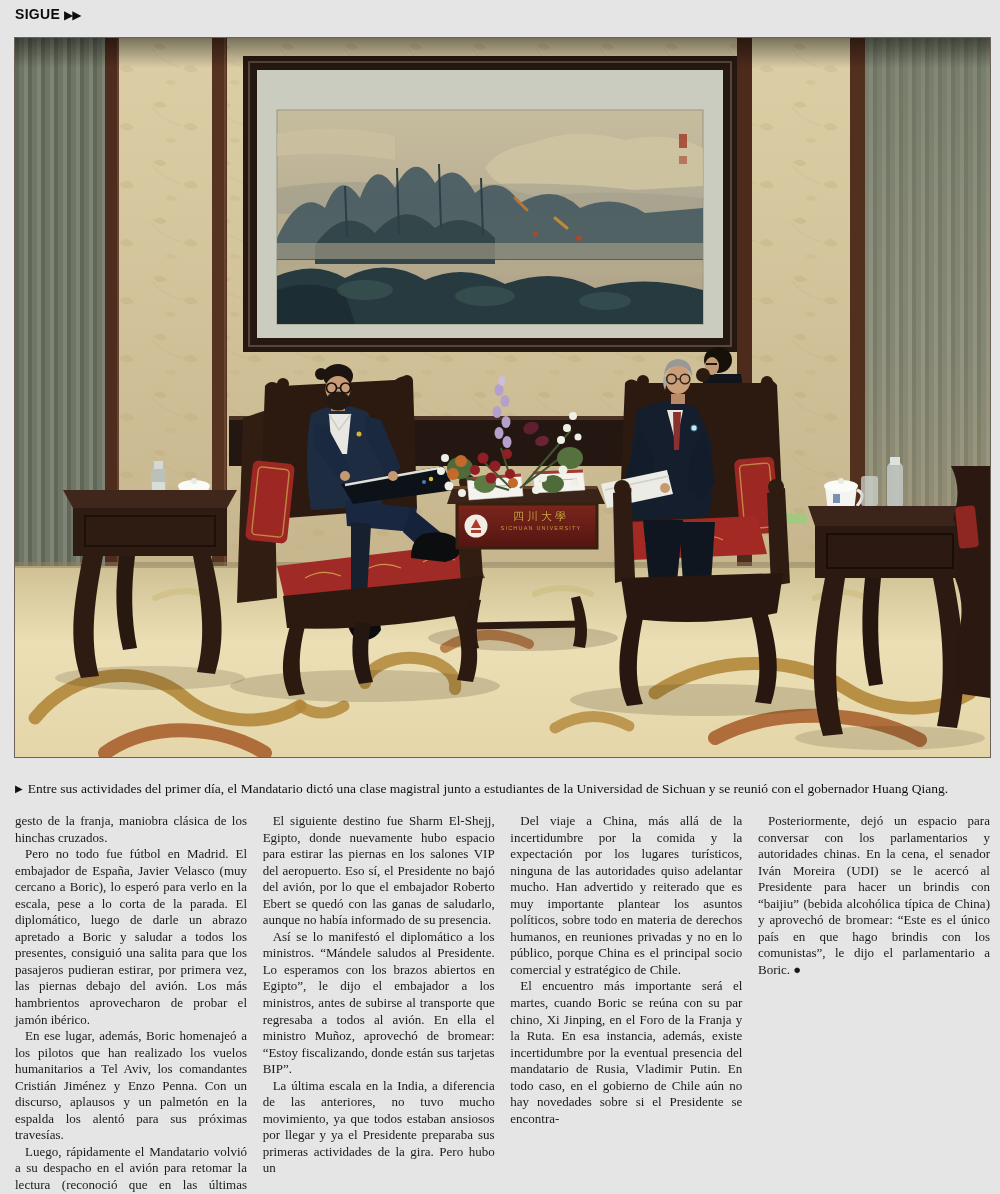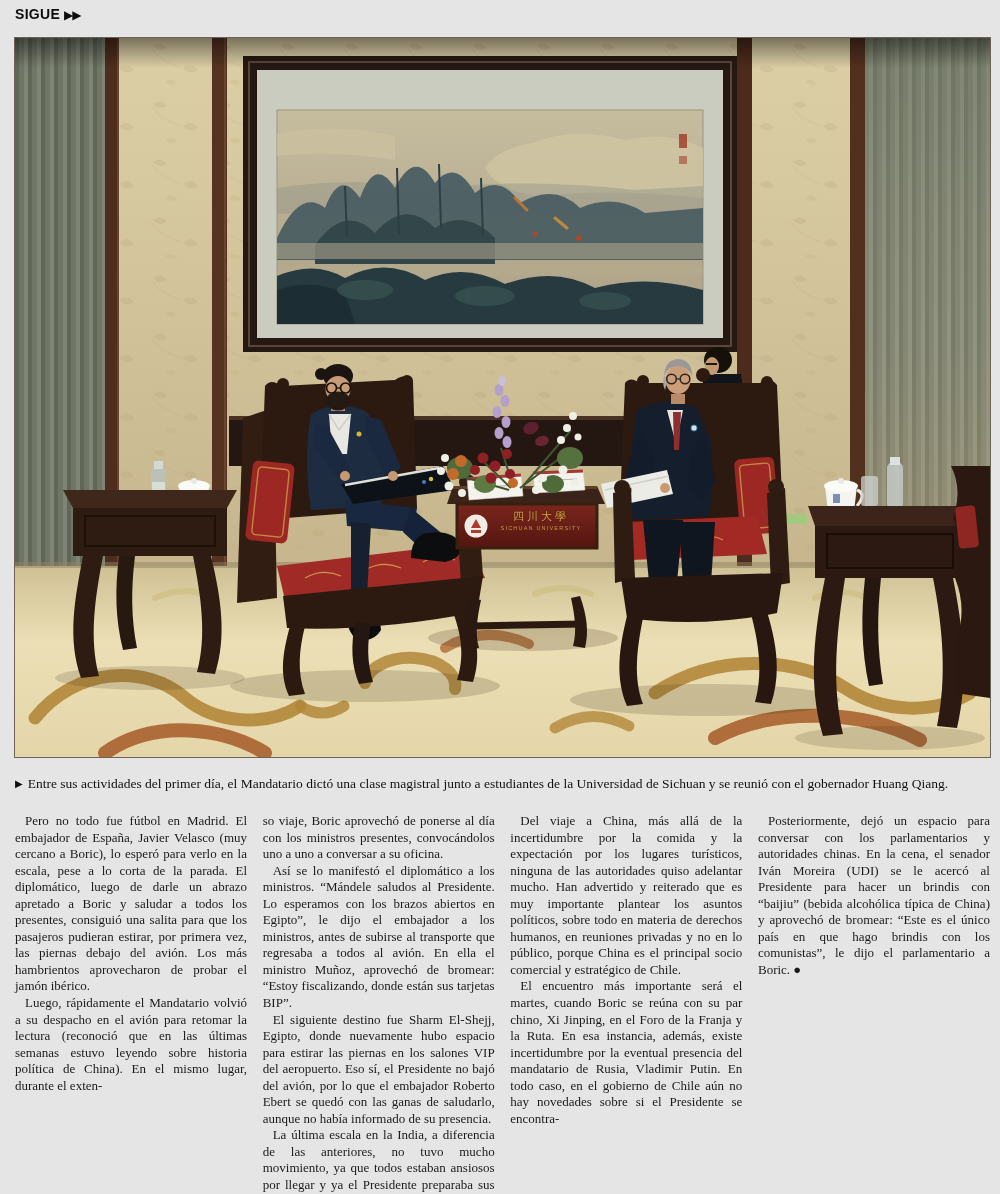--- a/index.html
+++ b/index.html
@@ -10,21 +10,21 @@
   .kicker .arrows{font-size:12px;letter-spacing:-1px;margin-left:4px;}
   .photo{position:absolute;left:15px;top:38px;width:975px;height:719px;background:#cbbd96;
          outline:1px solid #6b6357;}
   .photo svg{position:absolute;left:0;top:0;}
   .plaque-text{position:absolute;left:474px;top:470px;width:104px;z-index:2;text-align:center;
                pointer-events:none;}
   .plaque-cn{font-size:11px;line-height:17px;letter-spacing:3px;color:#d2a545;
              font-family:"DejaVu Sans",sans-serif;white-space:nowrap;text-shadow:0 0 1px #3a0f0a;}
   .plaque-en{font-size:5.5px;line-height:6px;letter-spacing:1.2px;color:#c89a3e;
              font-family:"Liberation Sans","DejaVu Sans",sans-serif;}
-  .caption{position:absolute;left:15px;top:776px;width:975px;font-size:13.5px;line-height:15px;color:#111;}
+  .caption{position:absolute;left:15px;top:776px;width:975px;font-size:13.5px;line-height:25px;color:#111;}
   .cap-arrow{font-family:"DejaVu Sans",sans-serif;font-size:10px;position:relative;top:-1px;margin-right:5px;}
   .columns{position:absolute;left:15px;top:813px;width:975px;display:flex;justify-content:space-between;}
   .col{width:232px;font-size:13px;line-height:16.55px;text-align:justify;hyphens:none;}
   .col p{margin:0;text-indent:10px;}
   .col p.cont{text-indent:0;}
 </style>
 </head>
 <body>
 
 <div class="page">
@@ -380,27 +380,28 @@
       <div class="plaque-en">SICHUAN UNIVERSITY</div>
     </div>
   </figure>
 
   <div class="caption">
     <span class="cap-arrow">▶</span><span>Entre sus actividades del primer día, el Mandatario dictó una clase magistral junto a estudiantes de la Universidad de Sichuan y se reunió con el gobernador Huang Qiang.</span>
   </div>
 
   <div class="columns">
     <div class="col">
+      <p class="cont">gesto de la franja, maniobra clásica de los hinchas cruzados.</p>
       <p>Pero no todo fue fútbol en Madrid. El embajador de España, Javier Velasco (muy cercano a Boric), lo esperó para verlo en la escala, pese a lo corta de la parada. El diplomático, luego de darle un abrazo apretado a Boric y saludar a todos los presentes, consiguió una salita para que los pasajeros pudieran estirar, por primera vez, las piernas debajo del avión. Los más hambrientos aprovecharon de probar el jamón ibérico.</p>
+      <p>En ese lugar, además, Boric homenajeó a los pilotos que han realizado los vuelos humanitarios a Tel Aviv, los comandantes Cristián Jiménez y Enzo Penna. Con un discurso, aplausos y un palmetón en la espalda los alentó para sus próximas travesías.</p>
       <p>Luego, rápidamente el Mandatario volvió a su despacho en el avión para retomar la lectura (reconoció que en las últimas semanas estuvo leyendo sobre historia política de China). En el mismo lugar, durante el exten-</p>
     </div>
     <div class="col">
-      <p class="cont">so viaje, Boric aprovechó de ponerse al día con los ministros presentes, convocándolos uno a uno a conversar a su oficina.</p>
+      <p>El siguiente destino fue Sharm El-Shejj, Egipto, donde nuevamente hubo espacio para estirar las piernas en los salones VIP del aeropuerto. Eso sí, el Presidente no bajó del avión, por lo que el embajador Roberto Ebert se quedó con las ganas de saludarlo, aunque no había informado de su presencia.</p>
       <p>Así se lo manifestó el diplomático a los ministros. “Mándele saludos al Presidente. Lo esperamos con los brazos abiertos en Egipto”, le dijo el embajador a los ministros, antes de subirse al transporte que regresaba a todos al avión. En ella el ministro Muñoz, aprovechó de bromear: “Estoy fiscalizando, donde están sus tarjetas BIP”.</p>
-      <p>El siguiente destino fue Sharm El-Shejj, Egipto, donde nuevamente hubo espacio para estirar las piernas en los salones VIP del aeropuerto. Eso sí, el Presidente no bajó del avión, por lo que el embajador Roberto Ebert se quedó con las ganas de saludarlo, aunque no había informado de su presencia.</p>
       <p>La última escala en la India, a diferencia de las anteriores, no tuvo mucho movimiento, ya que todos estaban ansiosos por llegar y ya el Presidente preparaba sus primeras actividades de la gira. Pero hubo un</p>
     </div>
     <div class="col">
       <p>Del viaje a China, más allá de la incertidumbre por la comida y la expectación por los lugares turísticos, ninguna de las autoridades quiso adelantar mucho. Han advertido y reiterado que es muy importante plantear los asuntos políticos, sobre todo en materia de derechos humanos, en reuniones privadas y no en lo público, porque China es el principal socio comercial y estratégico de Chile.</p>
       <p>El encuentro más importante será el martes, cuando Boric se reúna con su par chino, Xi Jinping, en el Foro de la Franja y la Ruta. En esa instancia, además, existe incertidumbre por la eventual presencia del mandatario de Rusia, Vladimir Putin. En todo caso, en el gobierno de Chile aún no hay novedades sobre si el Presidente se encontra-</p>
     </div>
     <div class="col">
       <p>Posteriormente, dejó un espacio para conversar con los parlamentarios y autoridades chinas. En la cena, el senador Iván Moreira (UDI) se le acercó al Presidente para hacer un brindis con “baijiu” (bebida alcohólica típica de China) y aprovechó de bromear: “Este es el único país en que hago brindis con los comunistas”, le dijo el parlamentario a Boric. ●</p>
     </div>
   </div>

